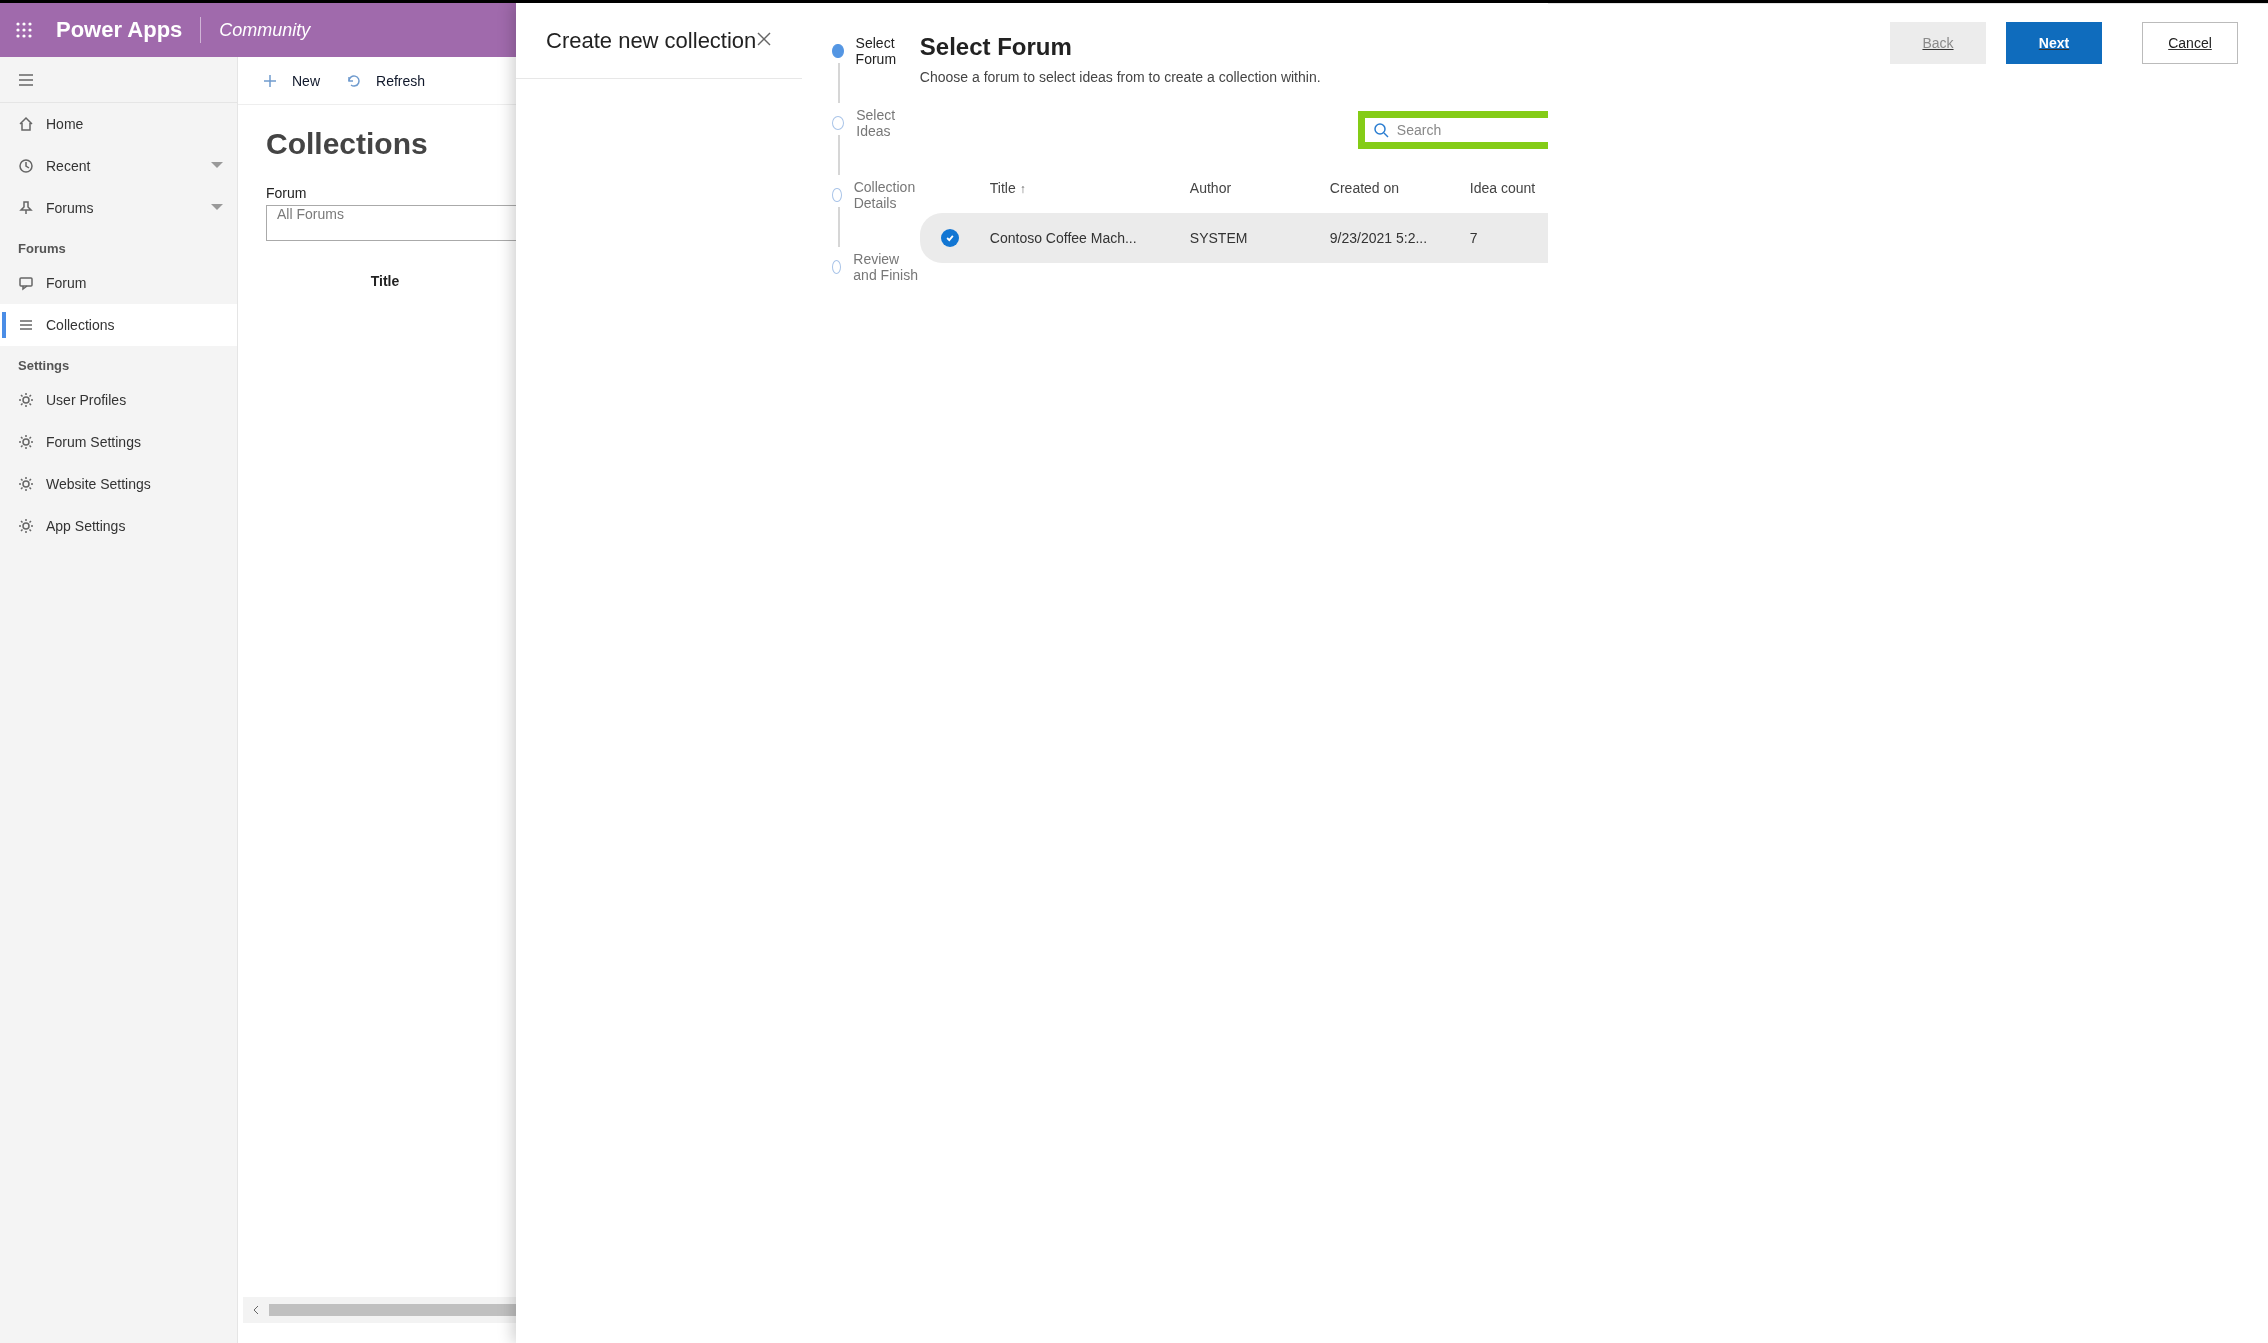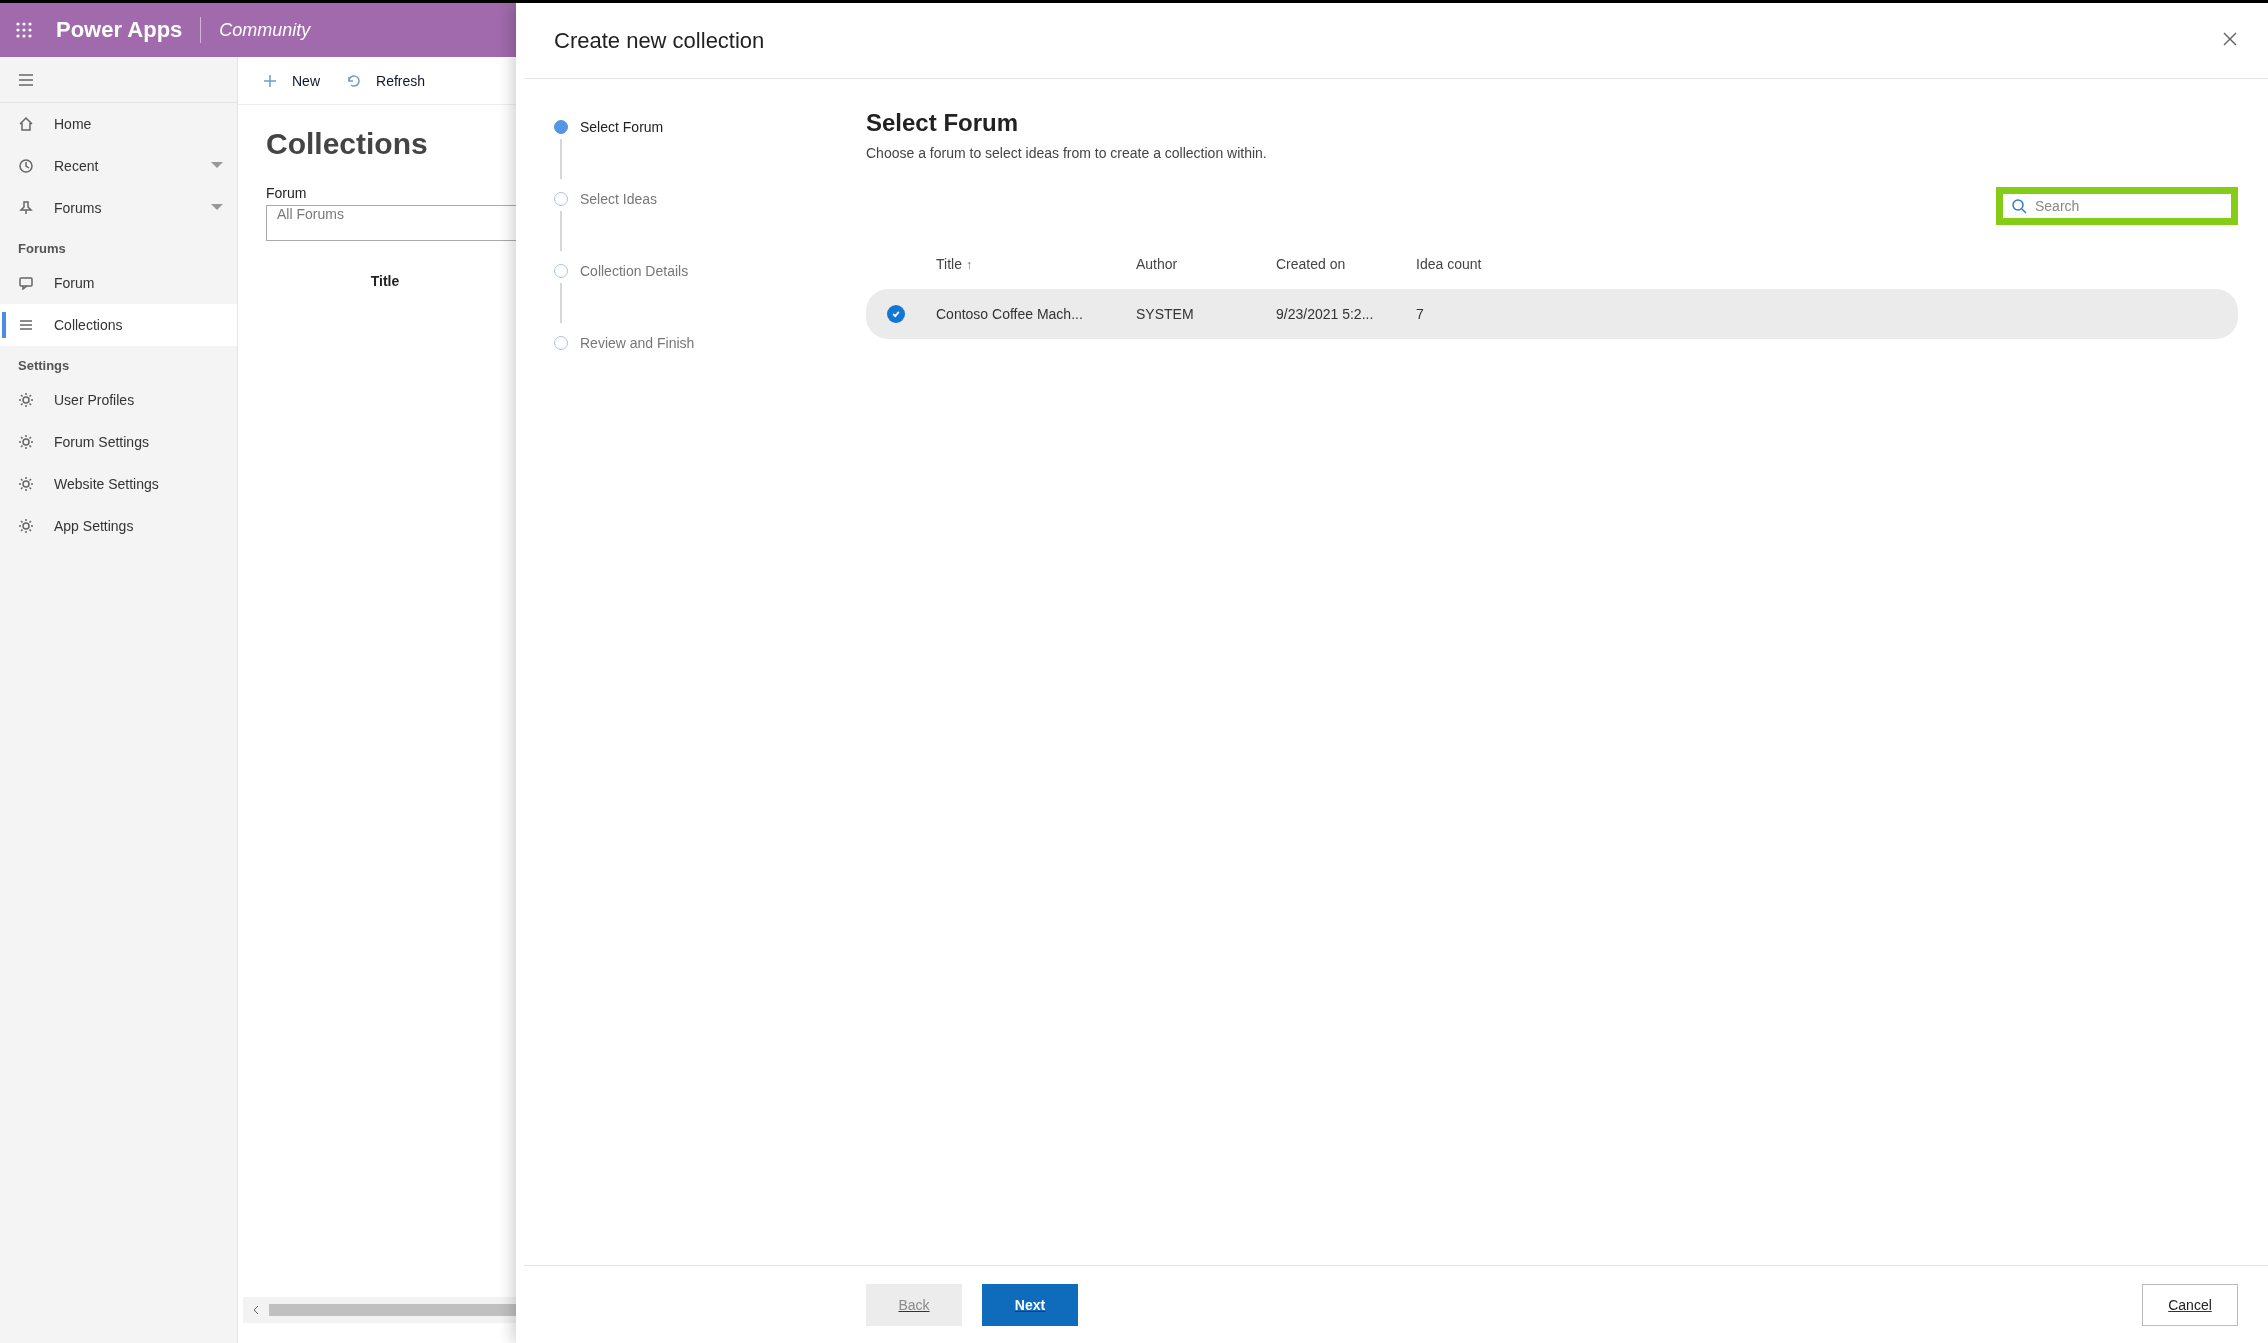--- a/index.html
+++ b/index.html
@@ -31,21 +31,21 @@
 
   
   .leftnav {
     position:absolute; top:57px; left:0; width:238px; bottom:0;
     background:#f4f4f4; border-right:1px solid #e5e5e5;
     padding-top:0;
   }
   .leftnav .hamwrap { height:46px; display:flex; align-items:center; padding-left:18px; border-bottom:1px solid #e5e5e5;}
   .leftnav .item {
     display:flex; align-items:center; height:42px; padding:0 18px;
-    font-size:14px; color:#333; cursor:pointer; gap:20px;
+    font-size:14px; color:#333; cursor:pointer; gap:12px;
     position:relative;
   }
   .leftnav .item .lbl { flex:1; }
   .leftnav .item.expand::after {
     content:""; position:absolute; right:14px; top:17px;
     border-left:6px solid transparent; border-right:6px solid transparent;
     border-top:6px solid #999;
   }
   .leftnav .section { padding:12px 18px 6px; font-size:13px; font-weight:600; color:#555;}
   .leftnav .item.active { background:#fff; }
@@ -70,21 +70,21 @@
   .colhead { margin:22px 0 0 0; padding:10px 0; text-align:center; font-size:14px; font-weight:600; color:#222; width:238px; }
   .hscroll { position:absolute; left:5px; right:0; bottom:20px; height:26px; background:#f3f3f3; display:flex; align-items:center; }
   .hscroll .arrow { width:26px; height:26px; display:flex; align-items:center; justify-content:center;}
   .hscroll .track { flex:1; height:12px; background:#ddd; position:relative;}
   .hscroll .thumb { position:absolute; left:0; top:0; bottom:0; width:34%; background:#c0c0c0; }
 
   
   .modal {
     position:absolute; top:3px; right:0; width:1752px; bottom:0;
     background:#fff; box-shadow:-4px 0 14px rgba(0,0,0,.18);
-    display:flex; flex-direction:column;padding-left:8px;
+    display:flex; 
   }
   .modalhdr { height:76px; border-bottom:1px solid #e7e7e7; display:flex; align-items:center; padding:0 30px; justify-content:space-between;}
   .modalhdr h2 { font-size:22px; font-weight:400; color:#222;}
   .modalhdr .closebtn { cursor:pointer; }
   .modalbody { flex:1; display:flex; overflow:hidden; padding:30px 0 0 30px;}
   .steps { width:312px; padding-top:2px;}
   .step { display:flex; align-items:center; gap:12px; height:32px; margin-bottom:40px; position:relative;}
   .step .dot { width:14px; height:14px; border-radius:50%; border:1.5px solid #a9c4e8; background:#fff; }
   .step.current .dot { background:#5496e3; border-color:#5496e3; }
   .step .line { position:absolute; left:6px; top:28px; width:2px; height:40px; background:#d6d6d6; }

